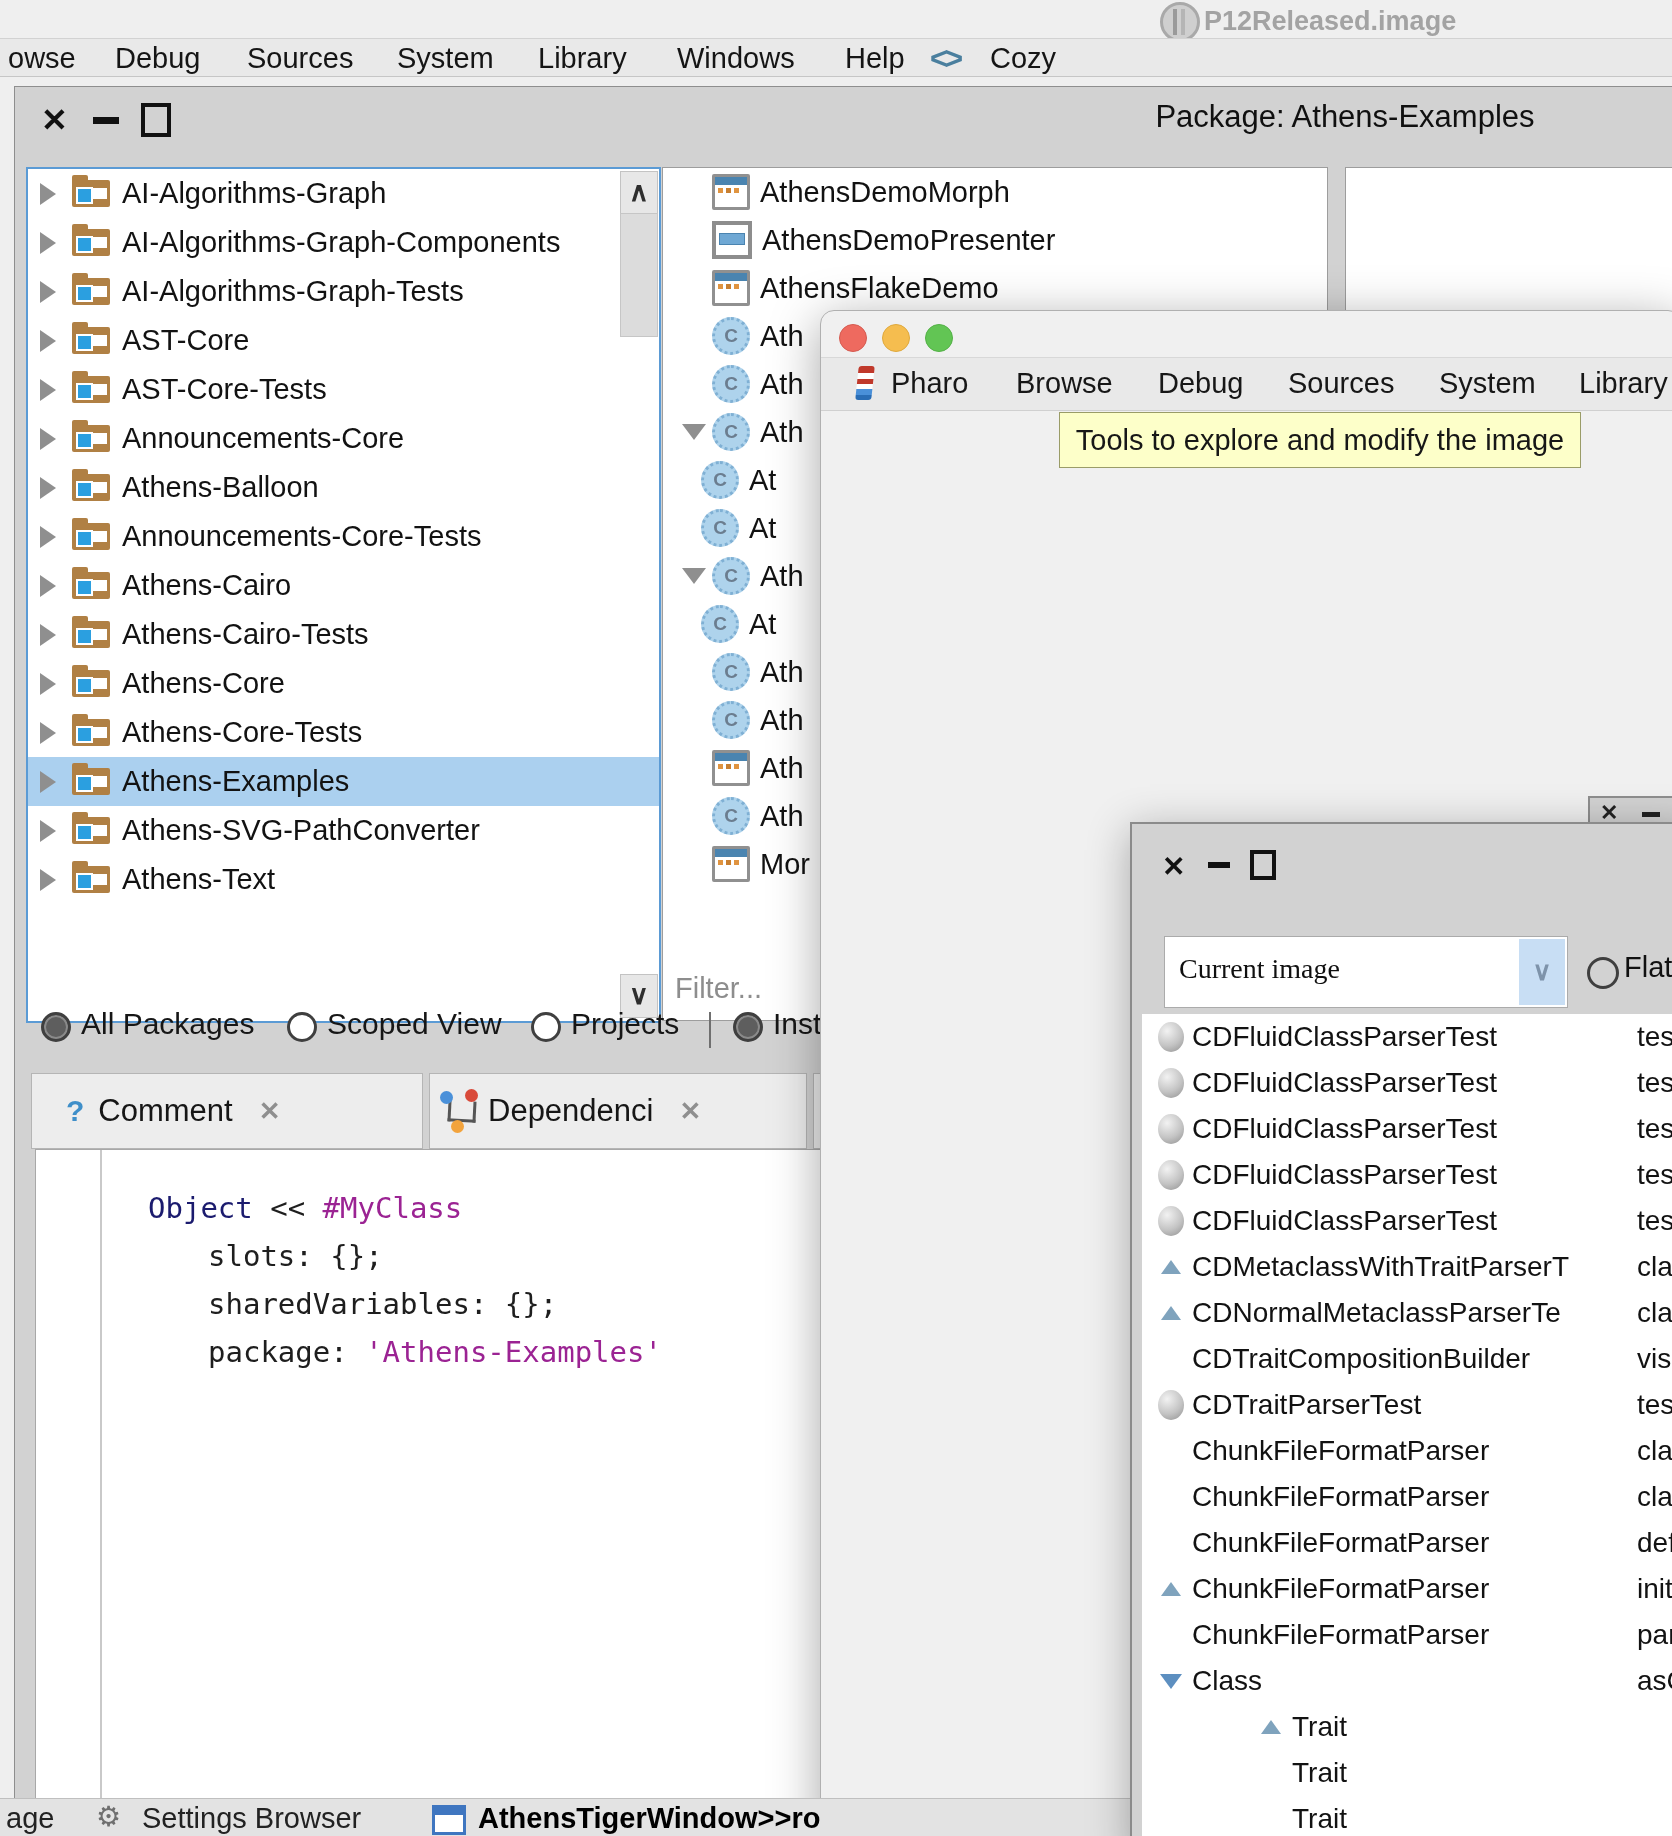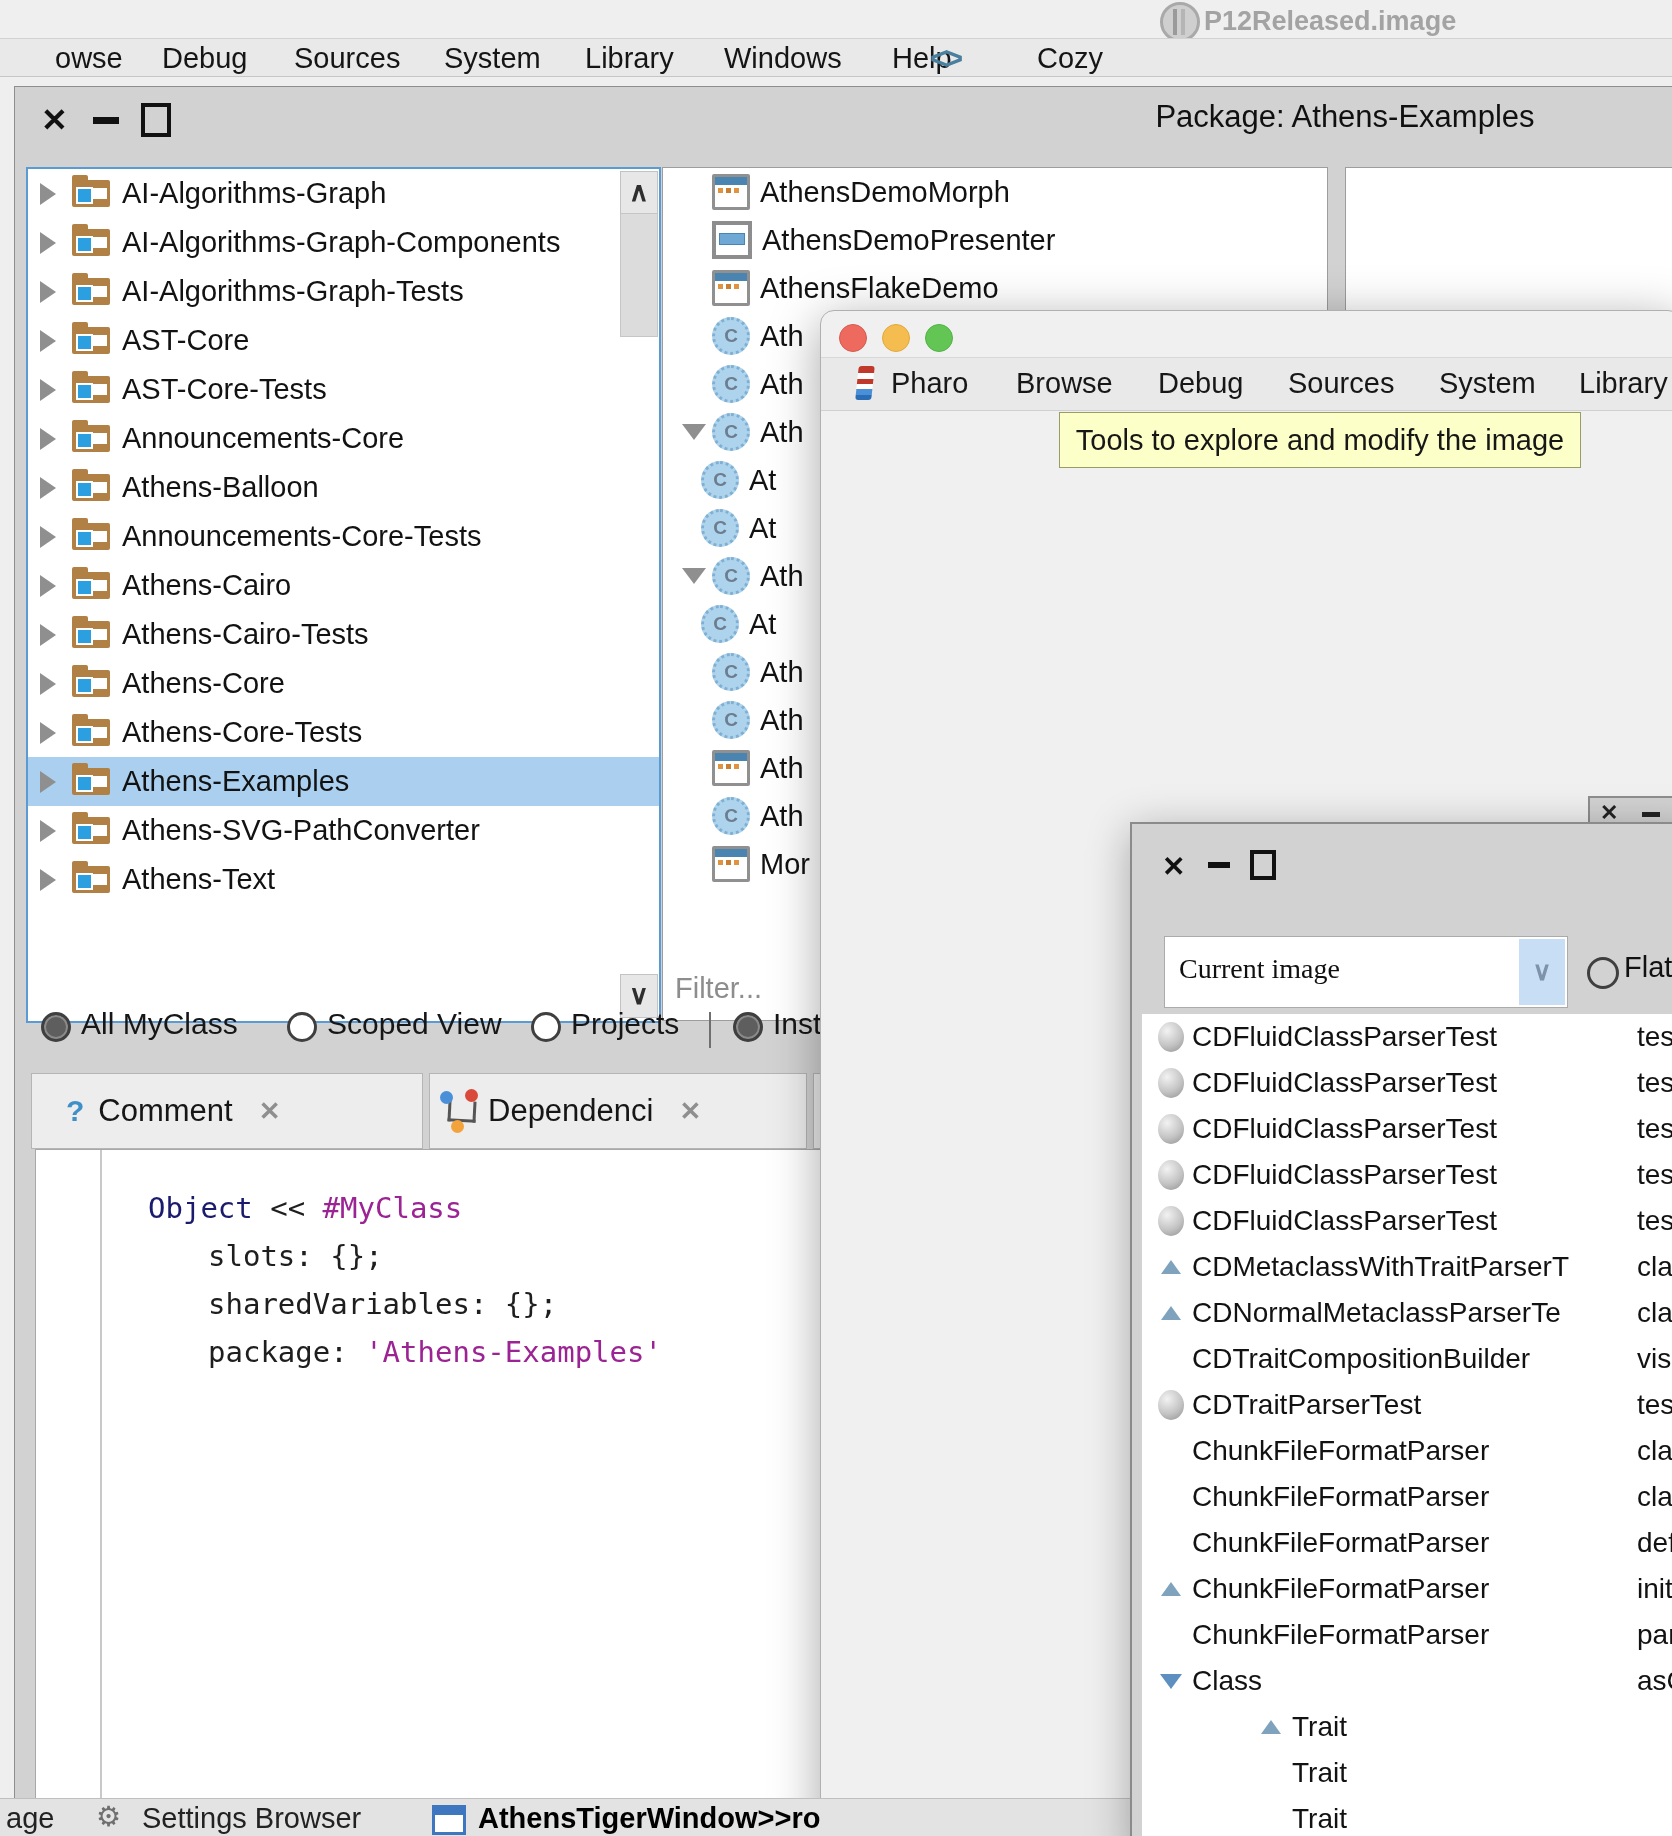--- a/index.html
+++ b/index.html
@@ -6,21 +6,21 @@
   body{width:1672px;height:1836px;position:relative;overflow:hidden;background:#efefef;
        font-family:"Liberation Sans",sans-serif;color:#141414;}
   .abs{position:absolute;}
 
   
   #imgname{left:1204px;top:6px;font-size:27px;font-weight:bold;color:#a3a3a3;white-space:nowrap;}
   #p12icon{left:1160px;top:2px;width:34px;height:34px;border-radius:50%;background:#cfcfcf;border:3px solid #a9a9a9;overflow:hidden;}
   #p12icon i{position:absolute;left:10px;top:4px;width:4px;height:26px;background:#9a9a9a;}
   #p12icon b{position:absolute;left:18px;top:4px;width:4px;height:26px;background:#b5b5b5;}
   #menubar{left:0;top:38px;width:1672px;height:37px;background:#e9e9e9;border-top:1px solid #d2d2d2;border-bottom:1px solid #c6c6c6;}
-  .mitem{position:absolute;top:3px;font-size:29px;color:#151515;white-space:nowrap;margin-left:47px;}
+  .mitem{position:absolute;top:3px;font-size:29px;color:#151515;white-space:nowrap;}
   #cozyicon{position:absolute;left:930px;top:2px;font-size:31px;font-weight:bold;color:#4a7f9e;letter-spacing:-3px;}
 
   
   #bwin{left:14px;top:86px;width:1662px;height:1712px;background:#d2d2d2;border:1px solid #8e8e8e;}
   .wctl{position:absolute;font-weight:bold;color:#111;}
   #bwin .x{left:26px;top:14px;font-size:32px;}
   .minbar{position:absolute;width:26px;height:7px;background:#111;}
   .maxbox{position:absolute;width:22px;height:26px;border:4px solid #111;background:transparent;}
   #btitle{left:840px;top:12px;width:980px;text-align:center;font-size:31px;color:#101010;}
 
@@ -428,21 +428,21 @@
           <span class="d d3"></span>
         </span>
         <span class="clabel">Mor</span>
       </div>
   </div>
   <div class="abs" id="cfilter">Filter...</div>
 
   <div class="abs" id="tpanel"></div>
 
   <span class="radio on" style="left:26px;top:925px"></span>
-  <span class="rlabel" style="left:66px;top:920px">All MyClass</span>
+  <span class="rlabel" style="left:66px;top:920px">All Packages</span>
   <span class="radio" style="left:272px;top:925px"></span>
   <span class="rlabel" style="left:312px;top:920px">Scoped View</span>
   <span class="radio" style="left:516px;top:925px"></span>
   <span class="rlabel" style="left:556px;top:920px">Projects</span>
   <span id="modesep"></span>
   <span class="radio on" style="left:718px;top:925px"></span>
   <span class="rlabel" style="left:758px;top:920px">Inst.</span>
 
   <div class="tab" id="tab1">
     <span class="tabq">?</span>

